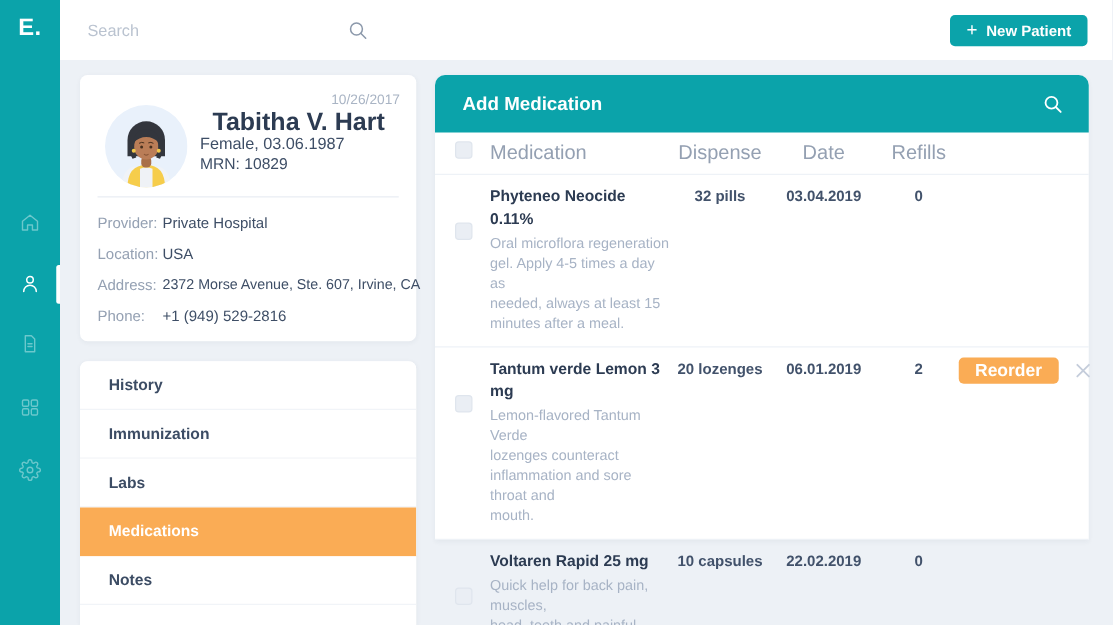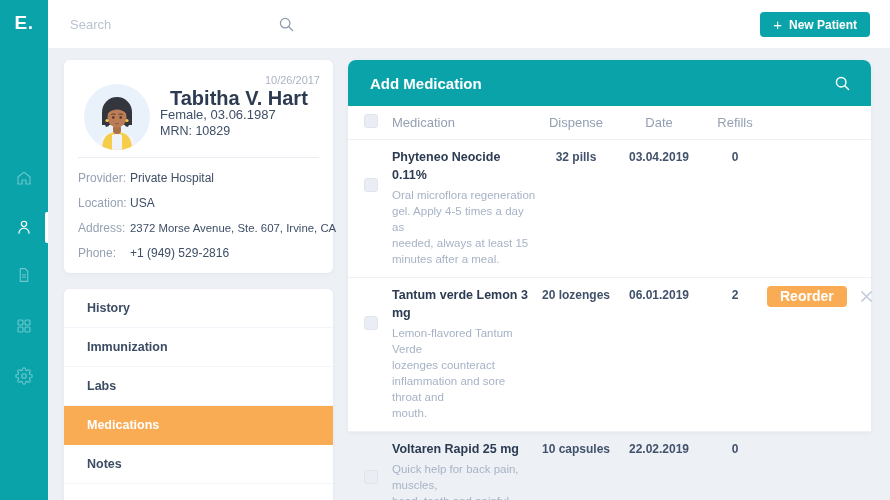--- a/index.html
+++ b/index.html
@@ -48,21 +48,21 @@
   .nav-item{height:39px; display:flex; align-items:center; padding-left:23px; font-size:12.5px; font-weight:bold; color:#3C4C64; border-bottom:1px solid #F1F4F8; cursor:pointer; background:var(--card-bg);}
   .nav-item.active{background:var(--orange); color:#fff; border-bottom-color:var(--orange);}
   .nav-stub{height:16px; background:var(--card-bg);}
 
   
   .main-panel{position:absolute; left:348px; top:60px; width:523px; height:372px; background:var(--card-bg); border-radius:8px 8px 0 0; box-shadow:0 1px 4px rgba(44,59,82,.05);}
   .panel-header{height:46px; background:var(--teal); border-radius:8px 8px 0 0; display:flex; align-items:center; padding:0 20px 0 22px;}
   .panel-title{flex:1; color:#fff; font-size:15px; font-weight:bold;}
   .panel-search{width:18px; height:18px; color:#fff; cursor:pointer;}
   .grid{display:grid; grid-template-columns:28px 145px 78px 88px 64px 1fr; padding:0 16px; align-items:start;}
-  .table-head{height:34px; align-items:center; border-bottom:1px solid var(--divider); color:#94A0B2; font-size:13px;}
+  .table-head{height:34px; align-items:center; border-bottom:1px solid var(--divider); color:#94A0B2; font-size:16px;}
   .t-center{text-align:center;}
   .checkbox{width:14px; height:14px; border-radius:3px; background:#EAEEF4; border:1px solid #DFE5ED; display:inline-block; cursor:pointer;}
   .med-row{padding-top:8px; padding-bottom:10px; border-bottom:1px solid var(--divider);}
   .cb-cell{padding-top:30px;}
   .med-name{font-size:12.5px; font-weight:bold; color:var(--ink); line-height:18px;}
   .med-desc{margin-top:3px; font-size:11.5px; line-height:16px; color:var(--desc); white-space:pre-line;}
   .cell-val{font-size:12px; font-weight:bold; color:#42526B; line-height:18px; text-align:center;}
   .actions{display:flex; justify-content:flex-end; align-items:center; gap:13px; height:20px;}
   .reorder-btn{height:21px; padding:0 13px; background:var(--orange); border:none; border-radius:4px; color:#fff; font-family:"Liberation Sans",sans-serif; font-size:14px; font-weight:bold; cursor:pointer;}
   .close-icon{width:13px; height:13px; color:var(--close); cursor:pointer; display:flex;}

